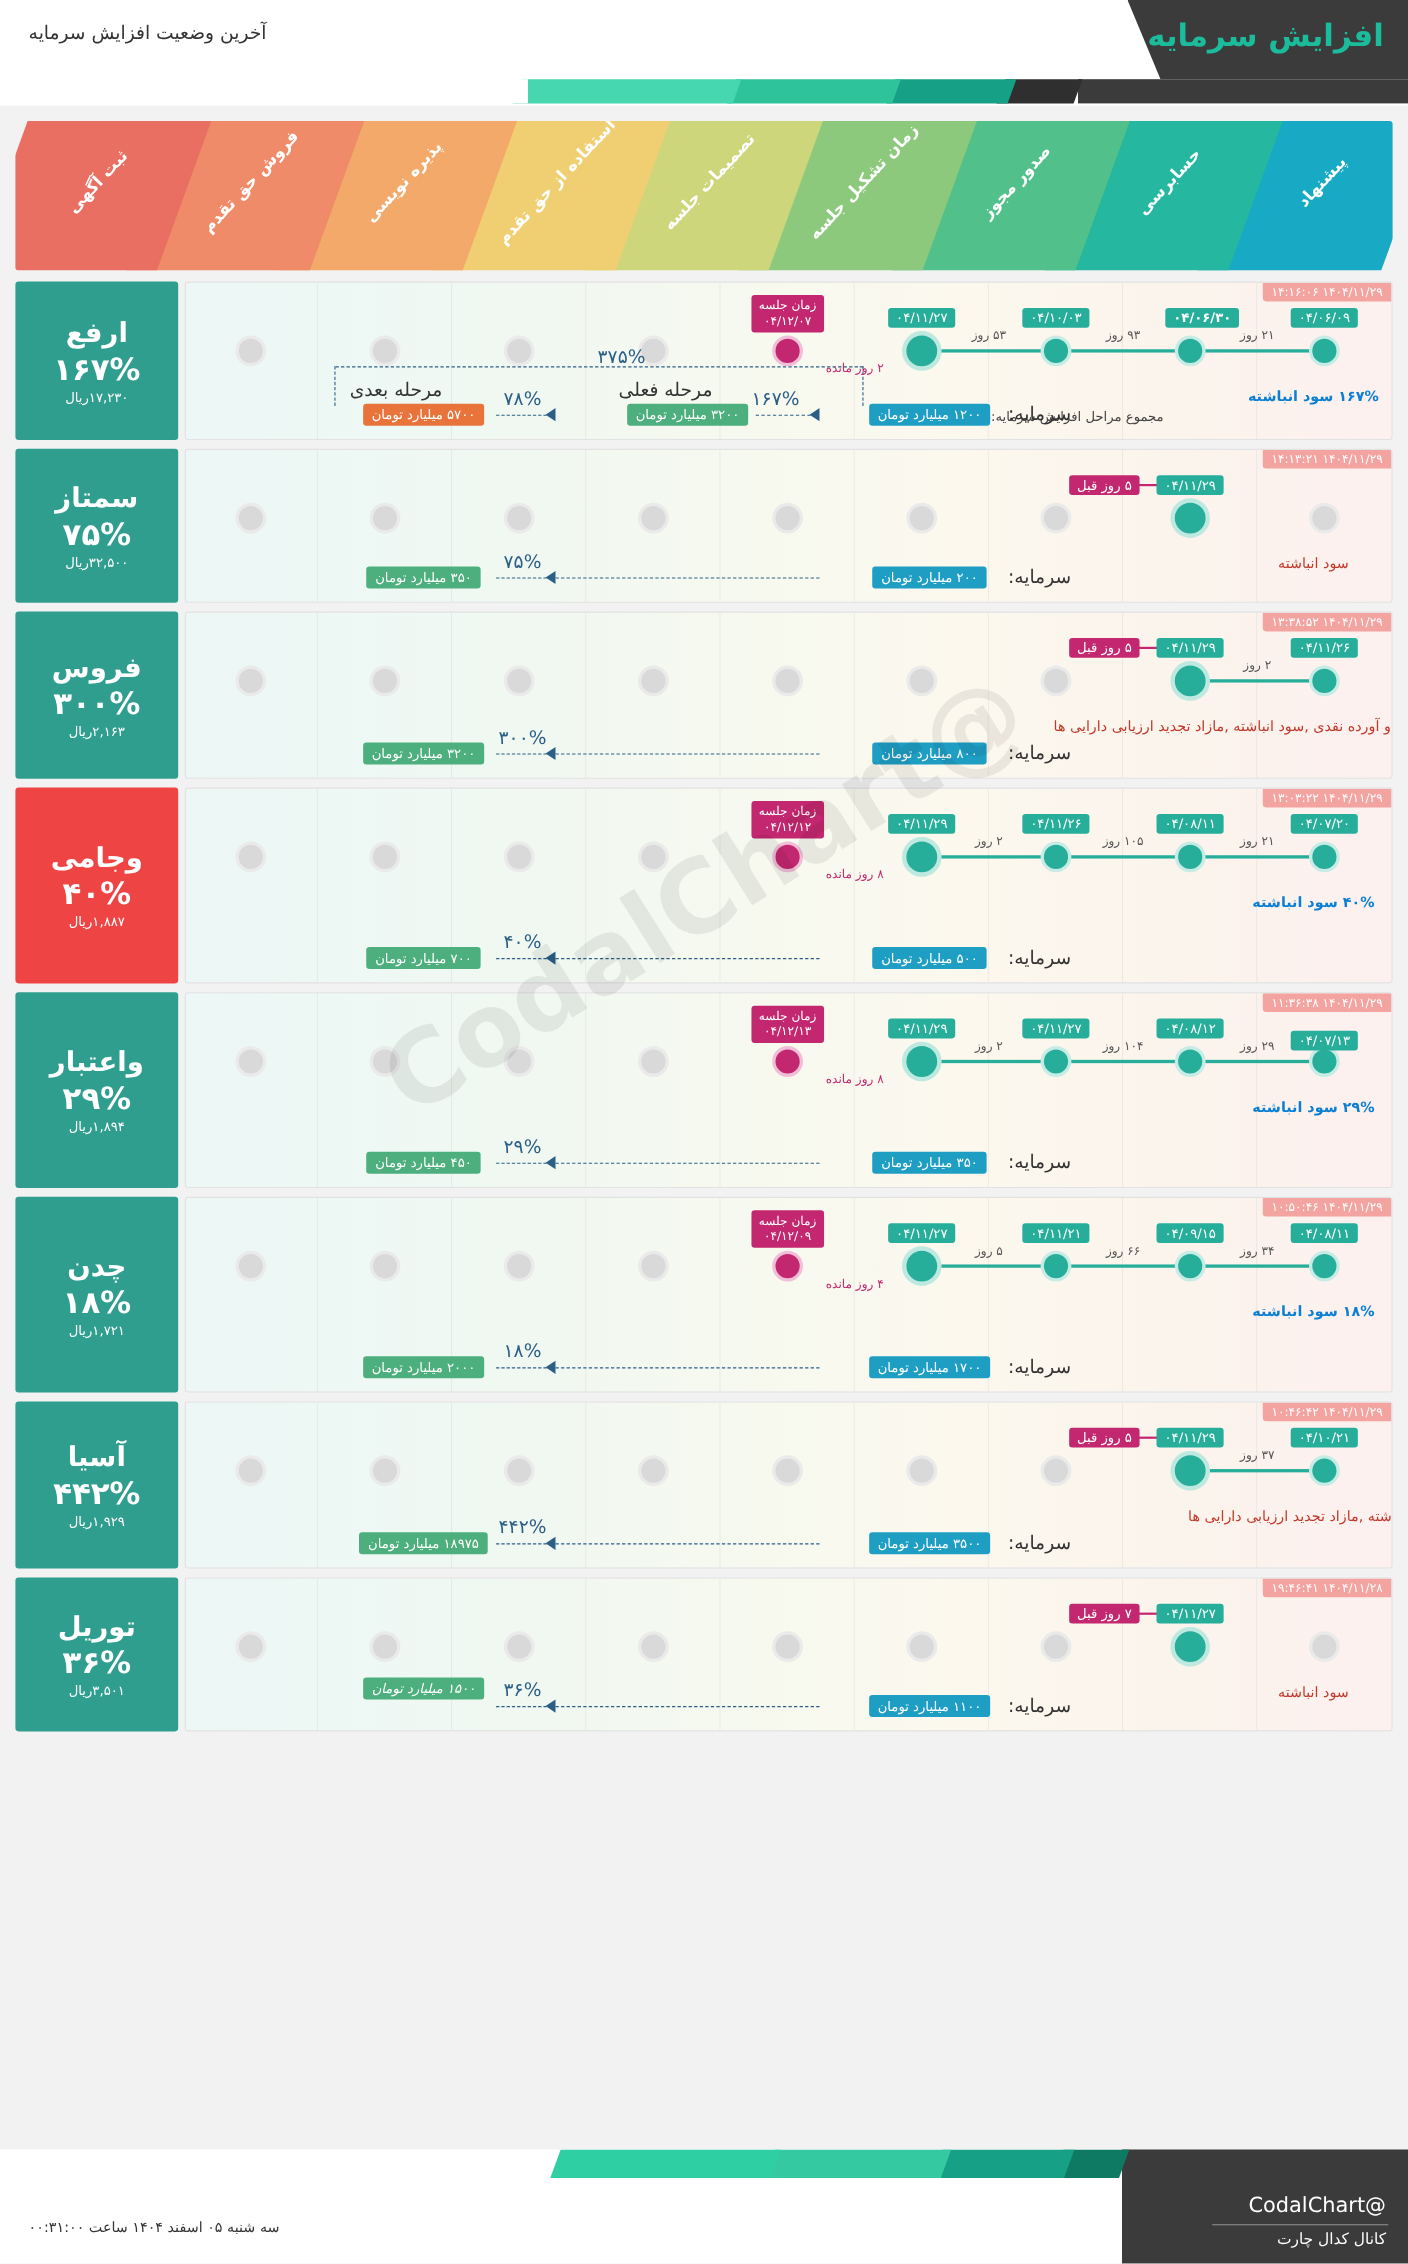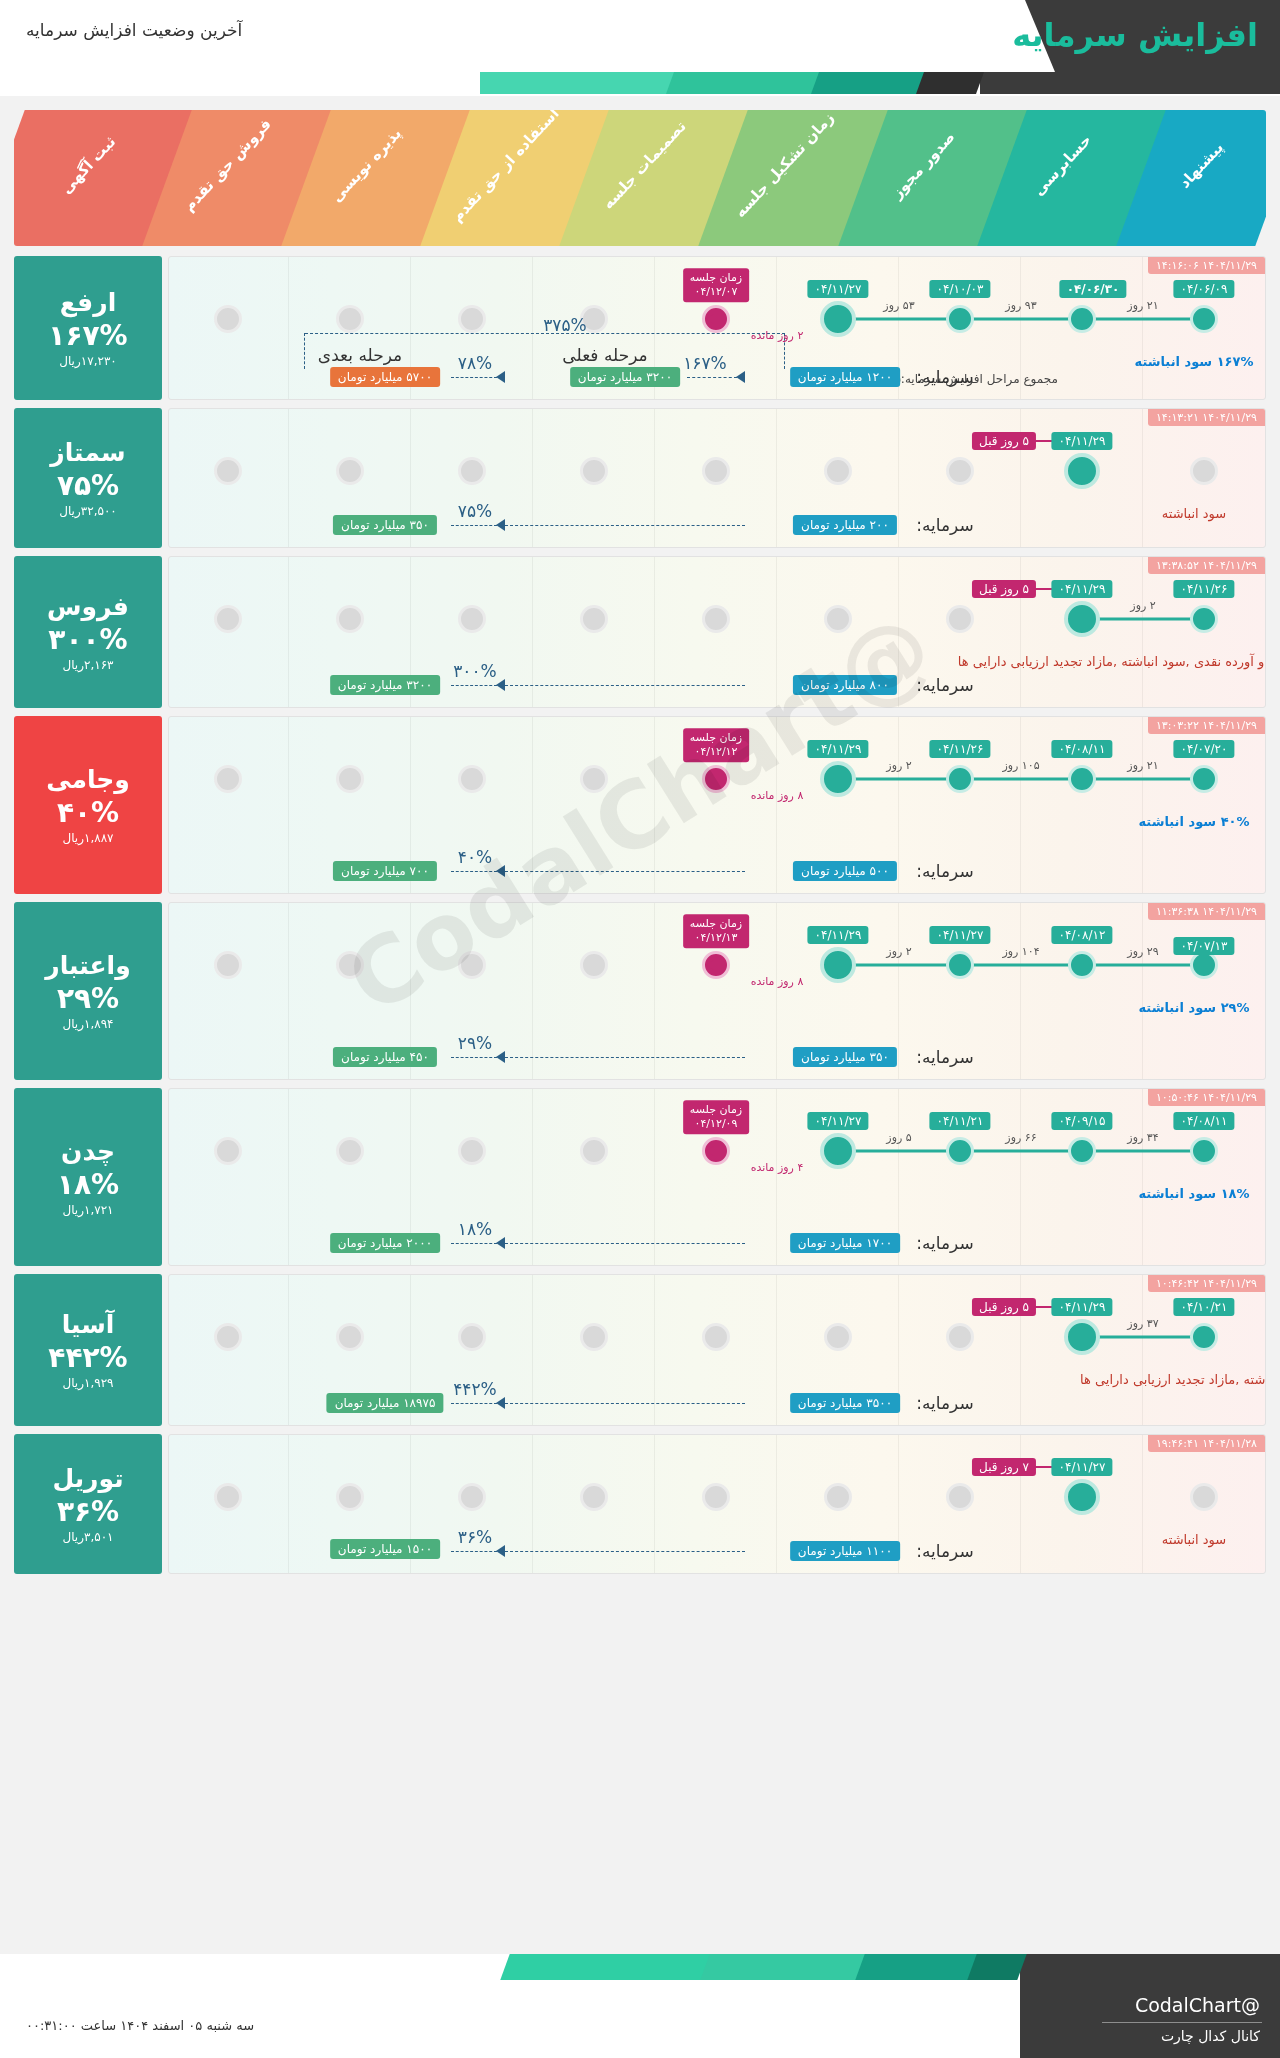--- a/index.html
+++ b/index.html
@@ -8,21 +8,21 @@
     background:#f2f2f2;
     font-family:"DejaVu Sans","Liberation Sans",sans-serif;
     color:#333;
     overflow:hidden;
     position:relative;
   }
   
   .header{position:relative;height:96px;background:#ffffff;overflow:hidden;}
   .hdr-dark{position:absolute;top:0;right:0;width:255px;height:72px;background:#3b3b3b;
             clip-path:polygon(0 0,100% 0,100% 100%,30px 100%);}
-  .hdr-title{position:absolute;top:16px;right:22px;color:#1abc9c;font-size:32px;font-weight:bold;letter-spacing:1px;}
+  .hdr-title{position:absolute;top:16px;right:22px;color:#1abc9c;font-size:28px;font-weight:bold;letter-spacing:1px;}
   .hdr-sub{position:absolute;top:20px;left:26px;color:#333;font-size:17px;}
   .hdr-bar{position:absolute;top:72px;right:0;width:100%;height:22px;background:#fff;}
   .hdr-bar i{position:absolute;top:0;height:22px;display:block;}
   .b1{right:0;width:300px;background:#3b3b3b;}
   .b2{right:300px;width:70px;background:#2f2f2f;transform:skewX(-20deg);}
   .b3{right:360px;width:110px;background:#16a085;transform:skewX(-20deg);}
   .b4{right:465px;width:150px;background:#2fc39b;transform:skewX(-20deg);}
   .b5{right:610px;width:200px;background:#46d6b0;transform:skewX(-20deg);}
   .b6{right:800px;width:480px;background:#ffffff;}
 
@@ -544,21 +544,21 @@
         <div class="stage-dot" style="right: 793px; top: 62px;"></div>
         <div class="stage-dot" style="right: 915px; top: 62px;"></div>
         <div class="stage-dot" style="right: 1037px; top: 62px;"></div>
         <div class="node big" style="right: 183px; top: 62px;"></div>
         <div class="date-chip" style="right: 183px; top: 32px;">۰۴/۱۱/۲۷</div>
         <div class="ago-chip" style="right: 261px; top: 32px;">۷ روز قبل</div>
         <div class="pink-arrow" style="right: 193px; width: 42px; top: 32px;"></div>
         <div class="profit red" style="right: 71px; top: 104px;">سود انباشته</div>
         <div class="cap-label" style="right: 320px; top: 116px;">سرمایه:</div>
         <div class="cap-box cap-blue" style="right: 420px; top: 116px;">۱۱۰۰ میلیارد تومان</div>
-        <div class="cap-box cap-green" style="right: 880px; top: 114px;">۱۵۰۰ میلیارد تومان</div>
+        <div class="cap-box cap-green" style="right: 880px; top: 100px; font-style: italic;">۱۵۰۰ میلیارد تومان</div>
         <div class="pct-lbl" style="right: 790px; top: 102px;">۳۶%</div>
         <div class="arrowhead" style="right: 760px; top: 116px;"></div>
         <div class="dash" style="right: 768px; width: 46px; top: 116px;"></div>
         <div class="dash" style="right: 520px; width: 240px; top: 116px;"></div>
       </div>
     </div>
   </div>
 
 <div class="watermark">@CodalChart</div>
 

